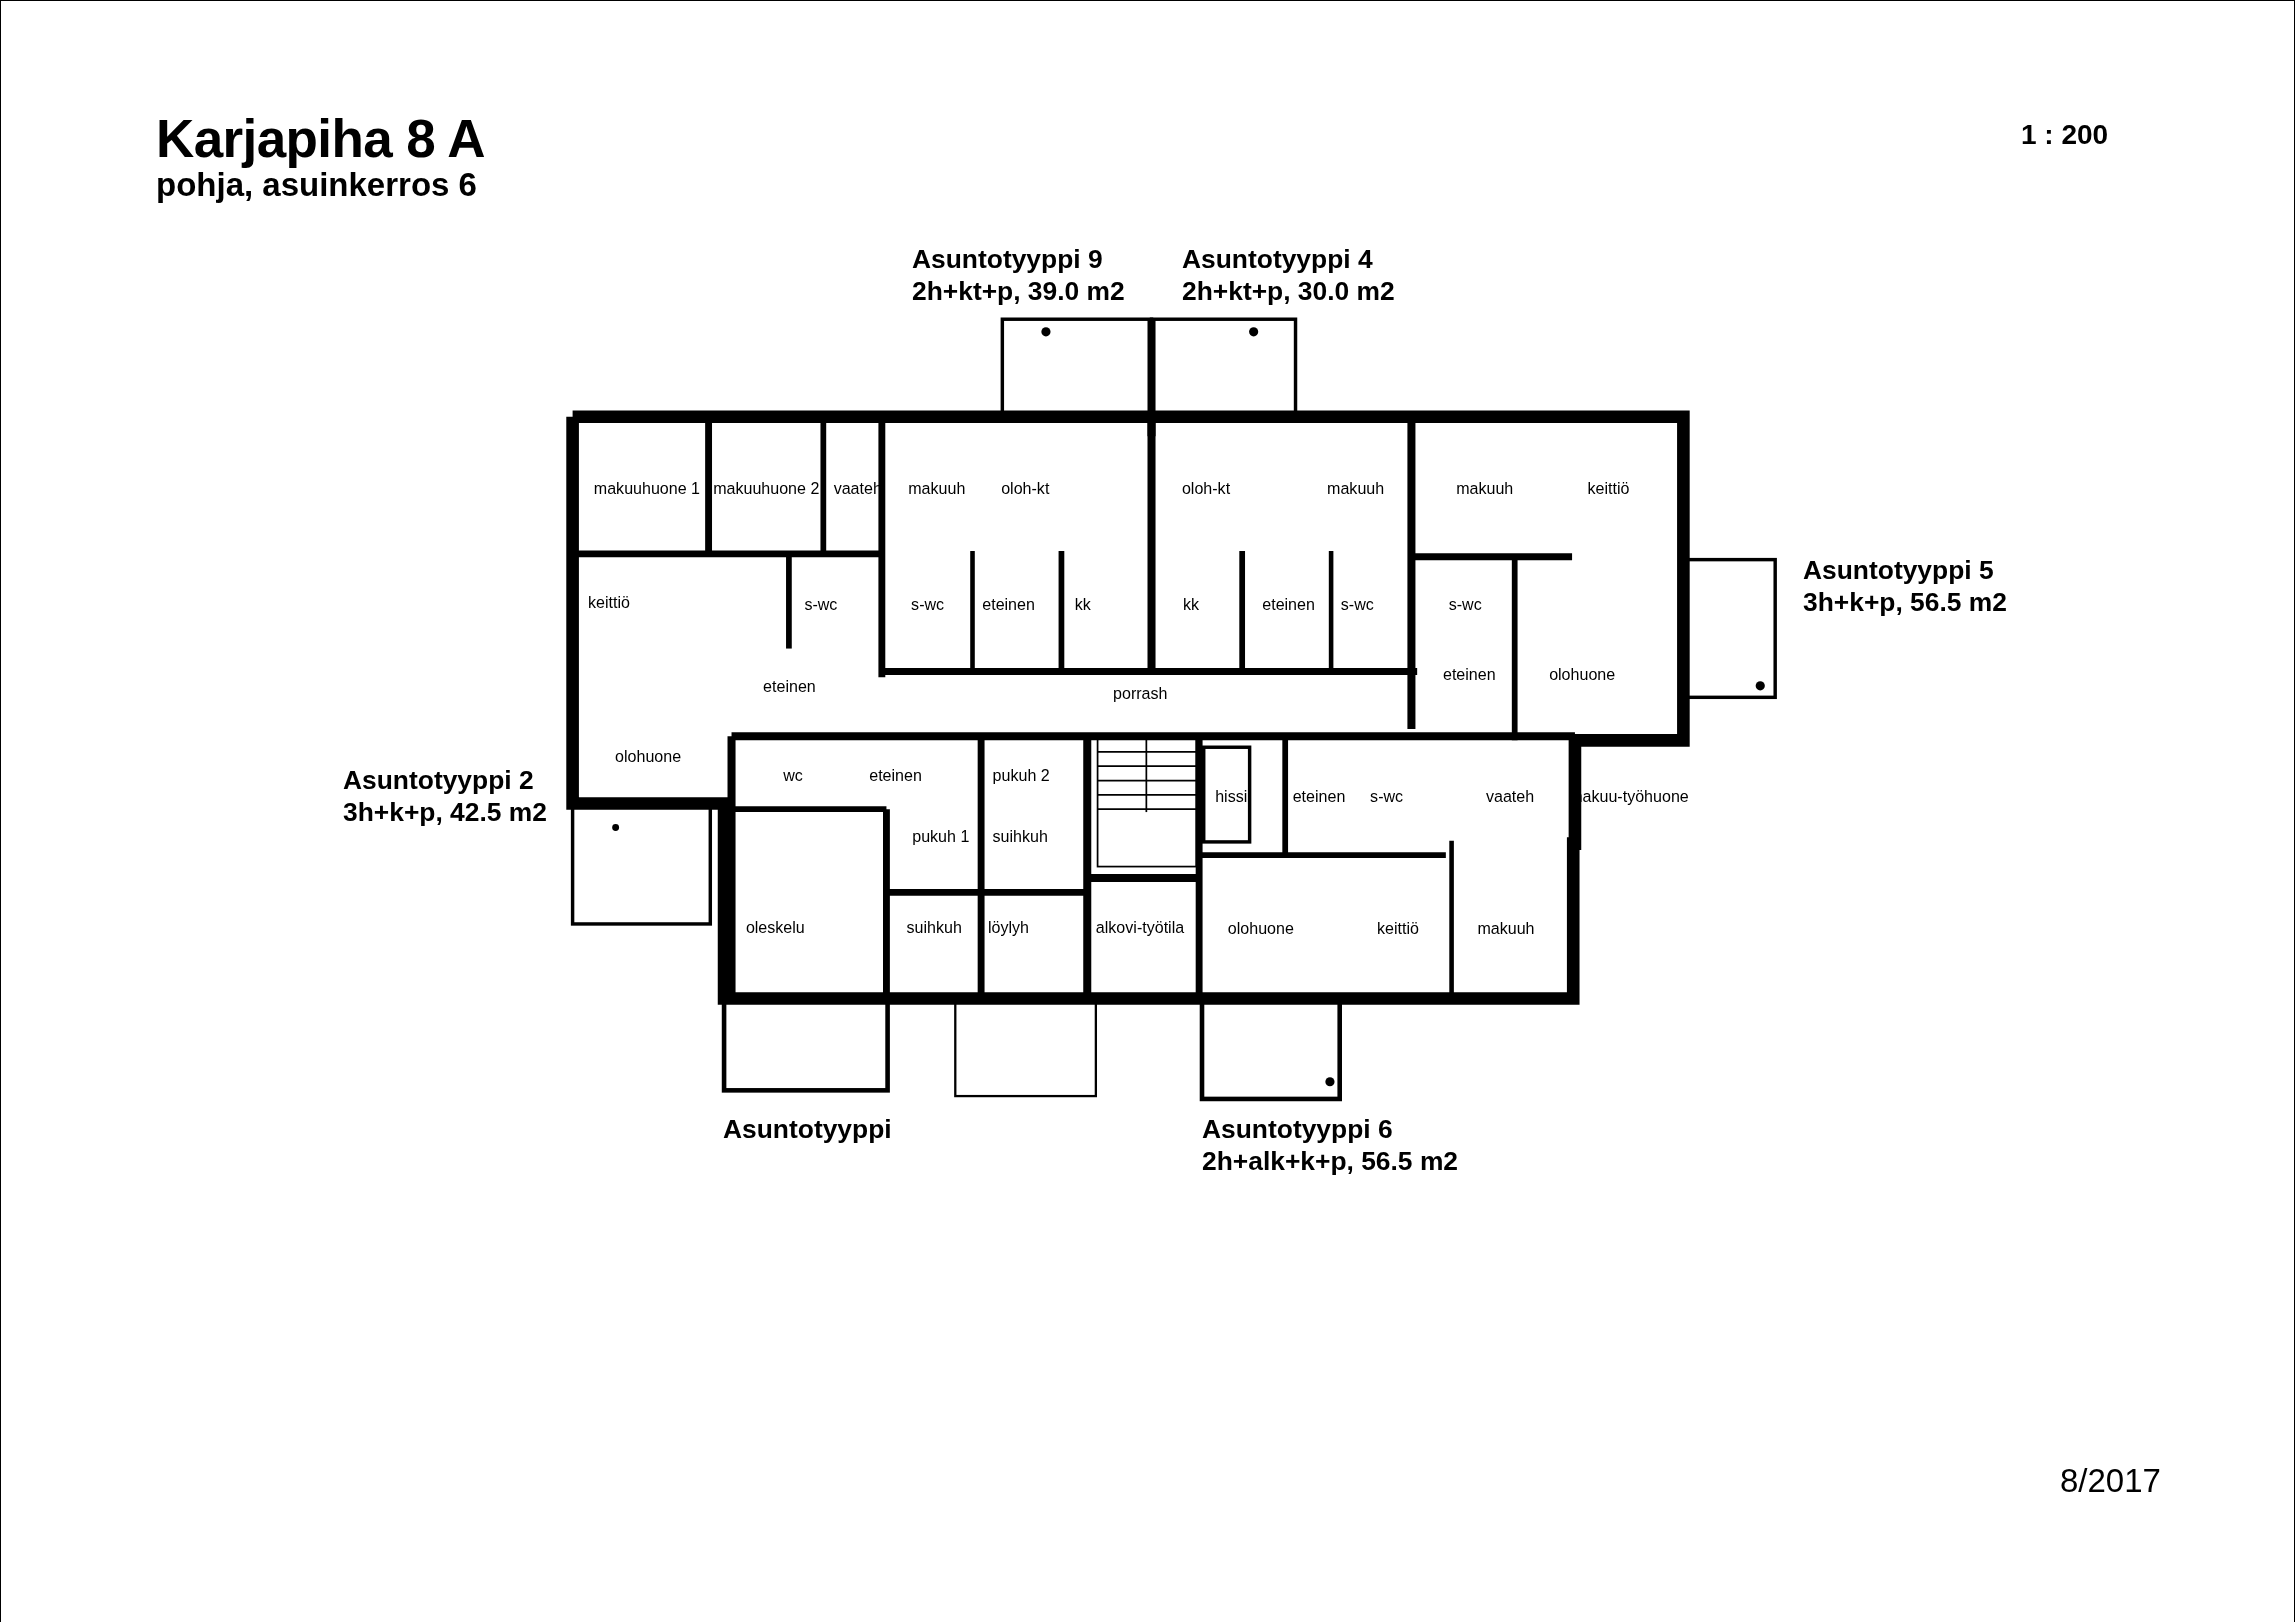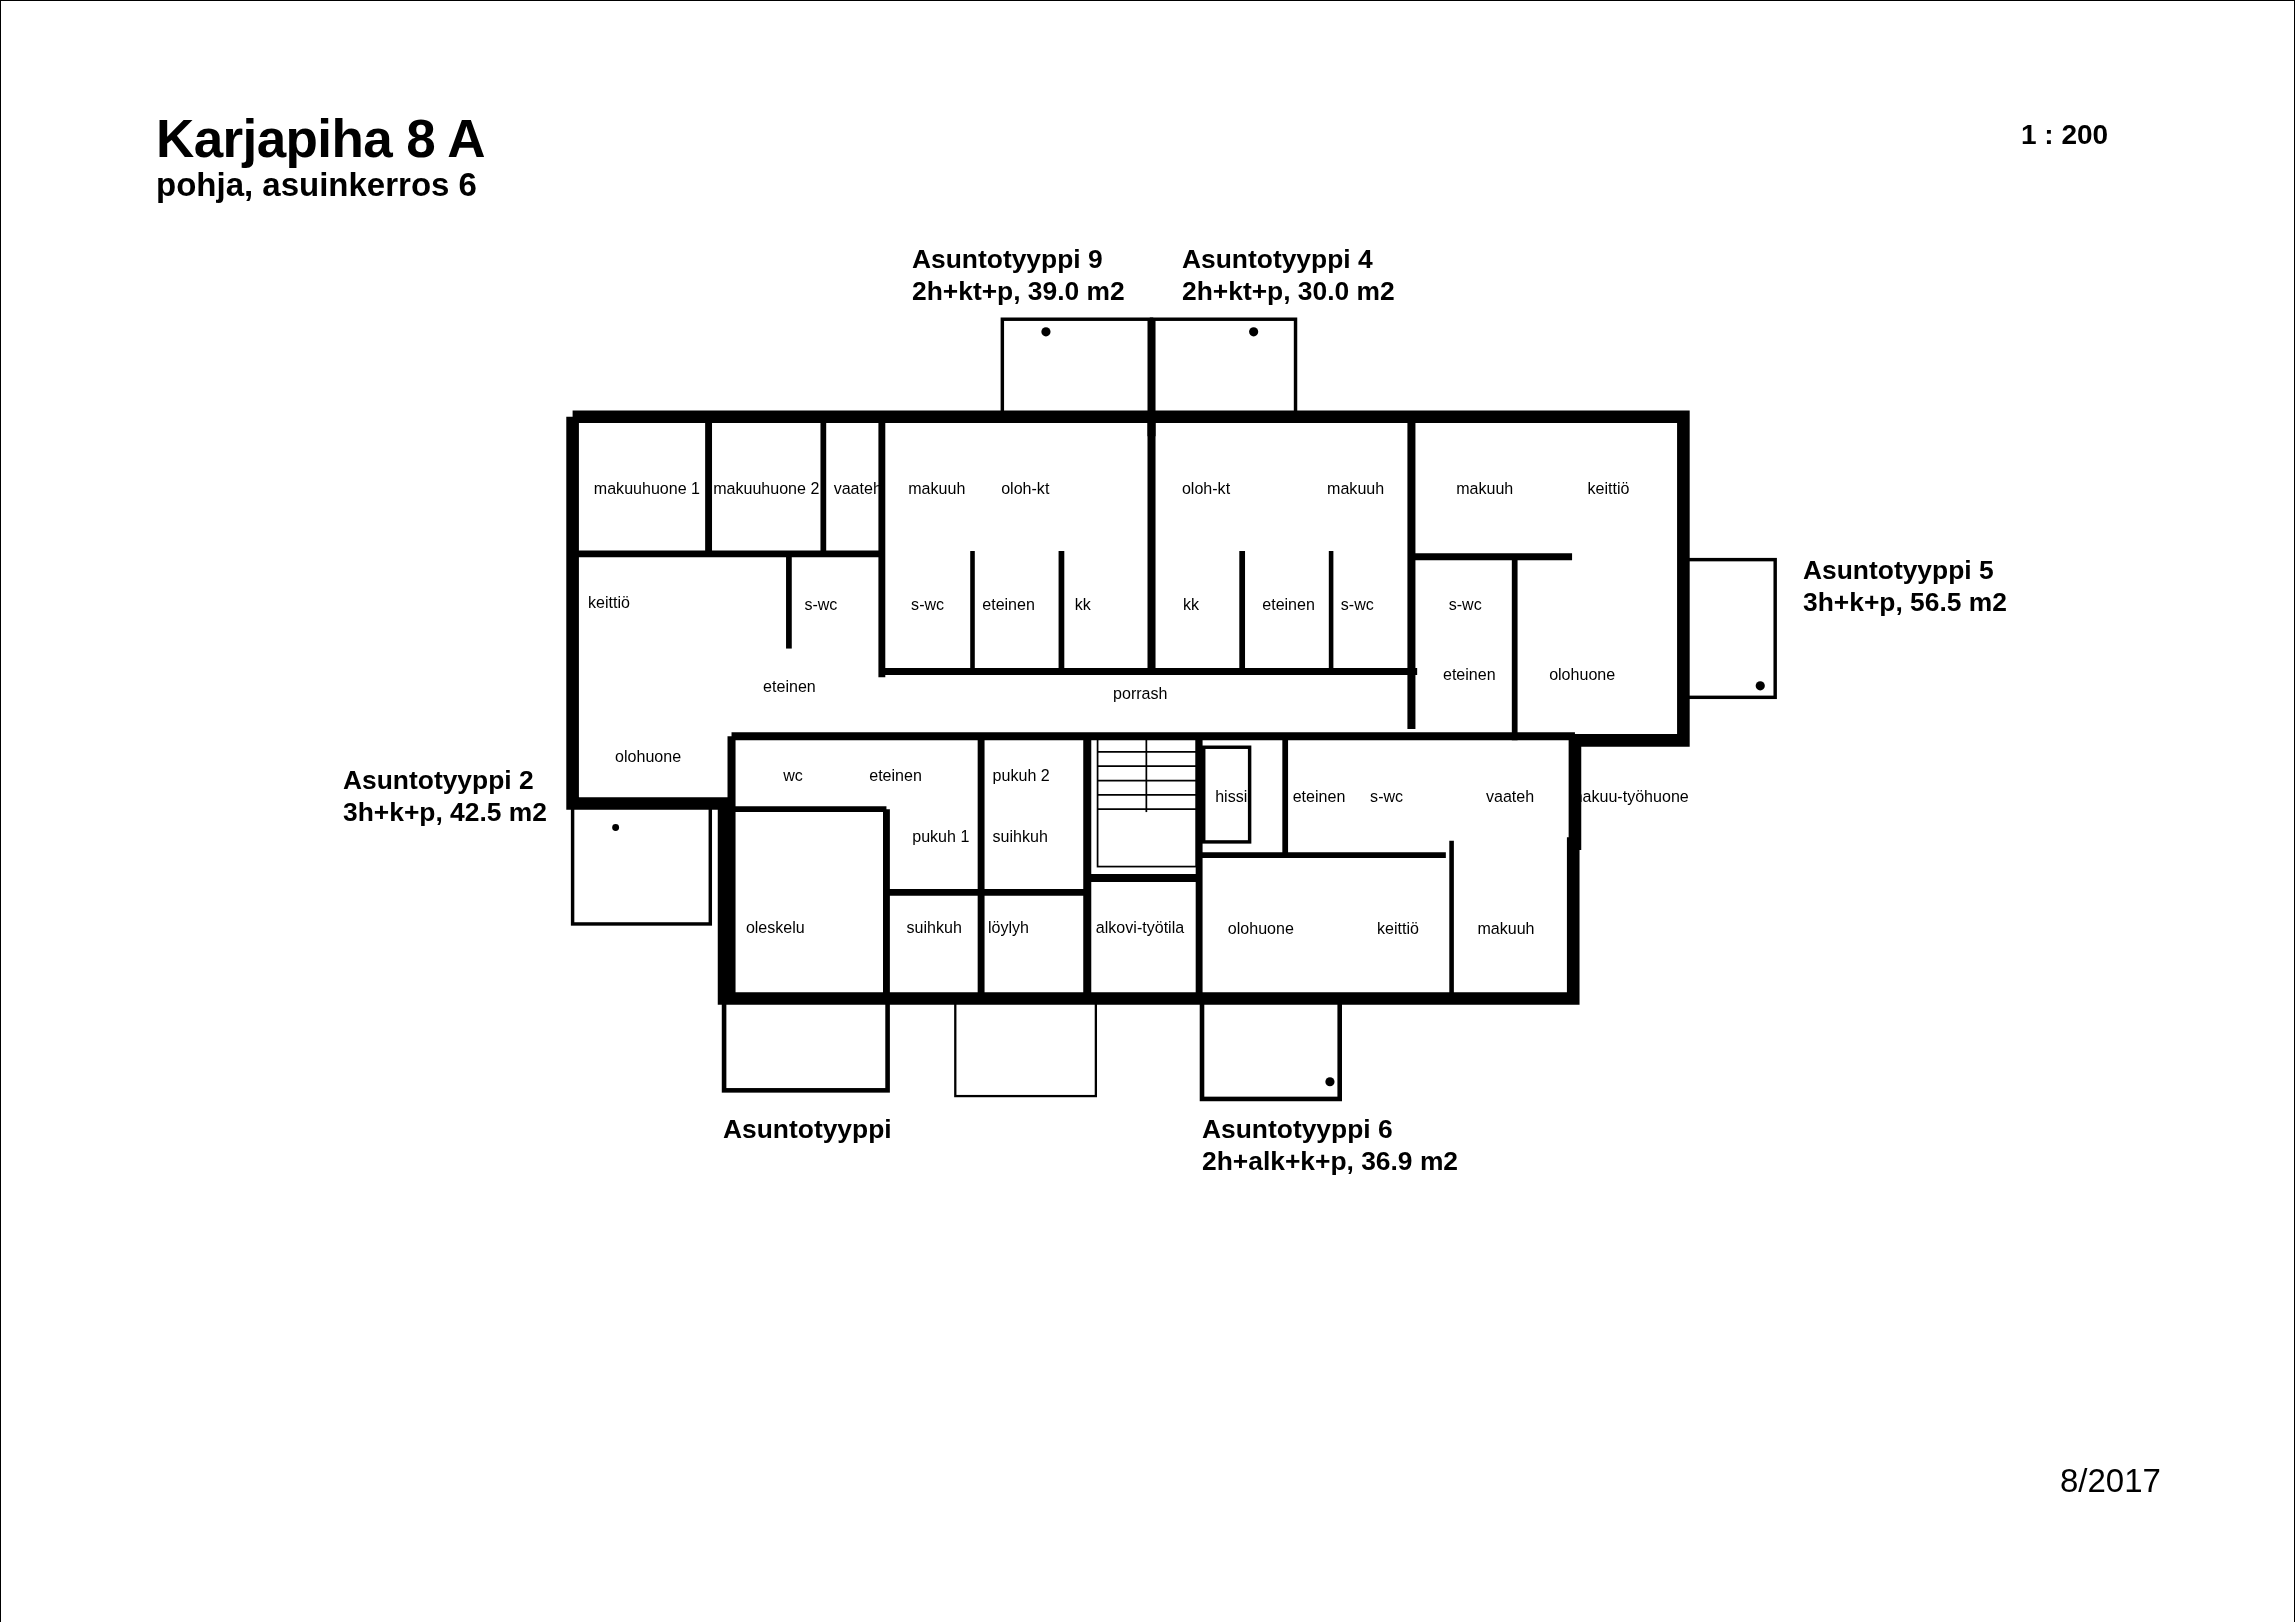--- a/index.html
+++ b/index.html
@@ -37,21 +37,21 @@
 </div>
 <div class="unit-label" style="left:343px;top:764px;">
   <div>Asuntotyyppi 2</div>
   <div>3h+k+p, 42.5 m2</div>
 </div>
 <div class="unit-label" style="left:723px;top:1113px;">
   <div>Asuntotyyppi</div>
 </div>
 <div class="unit-label" style="left:1202px;top:1113px;">
   <div>Asuntotyyppi 6</div>
-  <div>2h+alk+k+p, 36.9 m2</div>
+  <div>2h+alk+k+p, 56.5 m2</div>
 </div>
 
 <svg class="plan" width="2295" height="1623" viewBox="0 0 4000 2828">
   <g fill="none" stroke="#000">
 
     <rect x="1747" y="556" width="260" height="170" stroke-width="6"></rect>
     <rect x="2007" y="556" width="251" height="170" stroke-width="6"></rect>
     <line x1="2007" y1="556" x2="2007" y2="760" stroke-width="14"></line>
 
     <rect x="2934" y="975" width="160" height="240" stroke-width="6"></rect>

